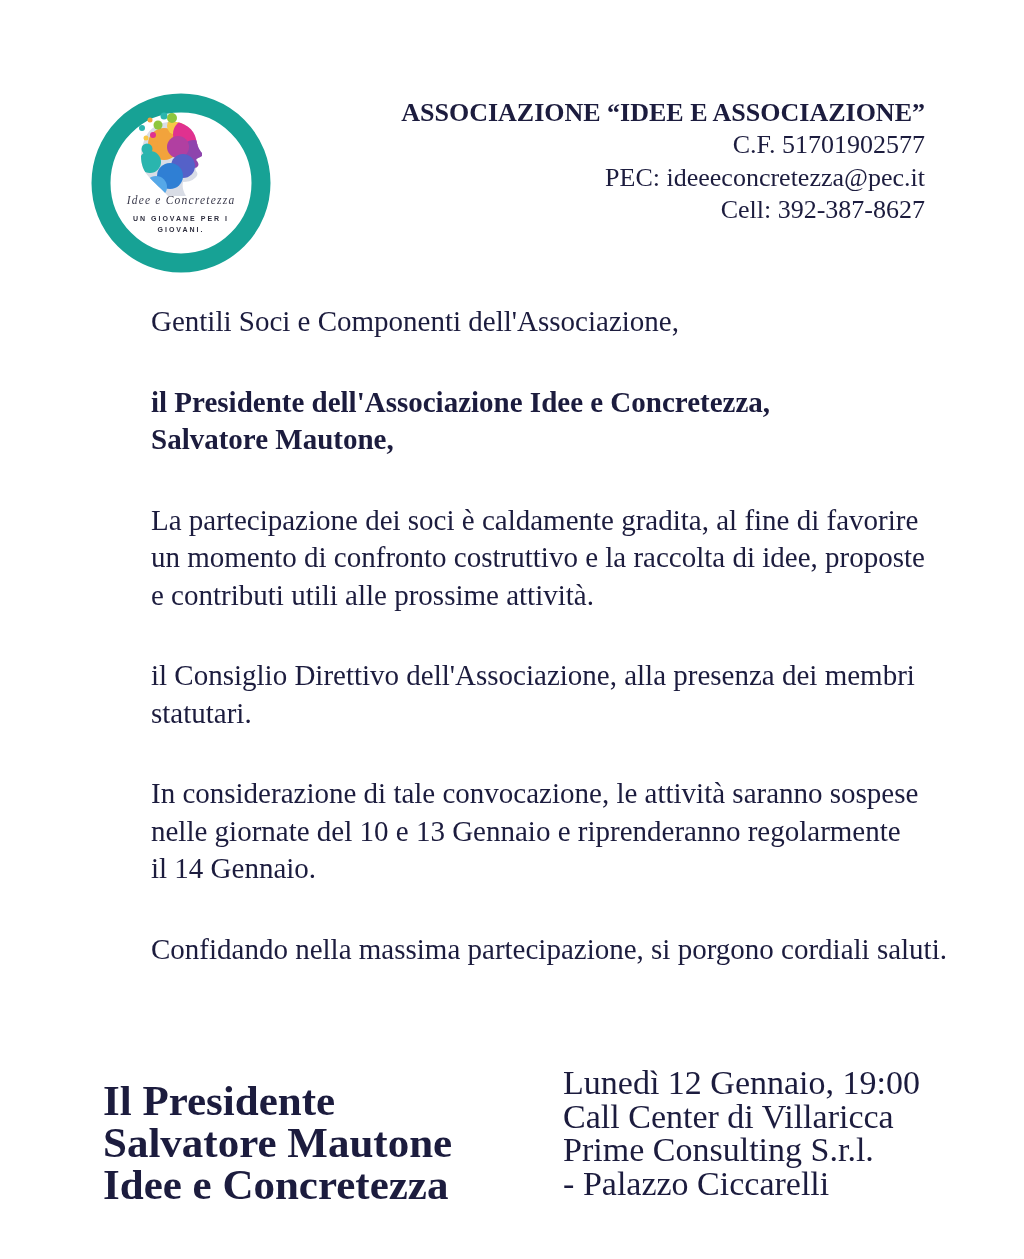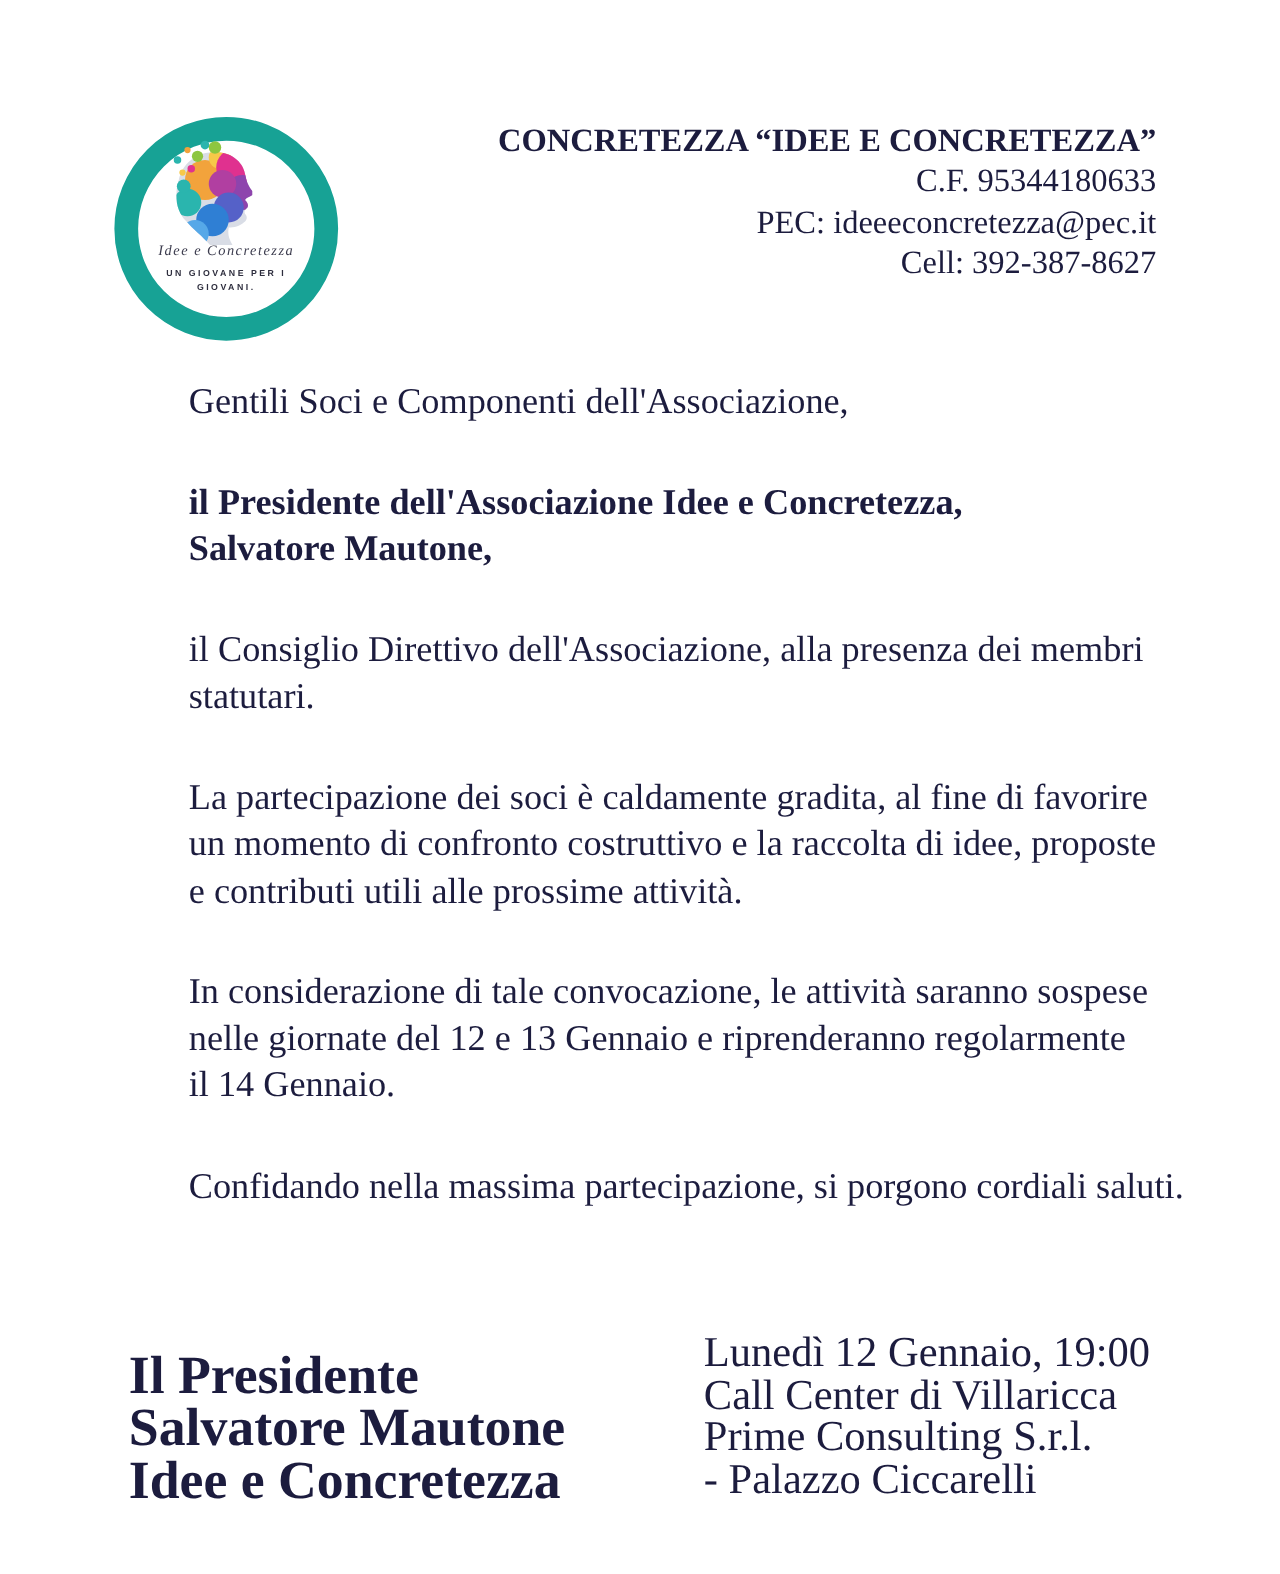--- a/index.html
+++ b/index.html
@@ -71,37 +71,37 @@
         <circle cx="57" cy="57" r="5.5" fill="#2ab5ae"></circle>
         <circle cx="65" cy="52" r="3" fill="#f2a33c"></circle>
       </g>
       <text class="logo-script" x="91" y="112" text-anchor="middle">Idee e Concretezza</text>
       <text class="logo-tagline" x="91" y="129" text-anchor="middle">UN GIOVANE PER I</text>
       <text class="logo-tagline" x="91" y="140" text-anchor="middle">GIOVANI.</text>
     </svg>
   </div>
 
   <div class="header-text">
-    <div class="header-title">CONCRETEZZA “IDEE E CONCRETEZZA”</div>
-    <div class="header-line">C.F. 95344180633</div>
+    <div class="header-title">ASSOCIAZIONE “IDEE E ASSOCIAZIONE”</div>
+    <div class="header-line">C.F. 51701902577</div>
     <div class="header-line">PEC: ideeeconcretezza@pec.it</div>
     <div class="header-line">Cell: 392-387-8627</div>
   </div>
 
   <div class="body-text">
     <p>Gentili Soci e Componenti dell'Associazione,</p>
     <p class="announcer lines">il Presidente dell'Associazione Idee e Concretezza,
 Salvatore Mautone,</p>
-    <p class="lines">il Consiglio Direttivo dell'Associazione, alla presenza dei membri
-statutari.</p>
     <p class="lines">La partecipazione dei soci è caldamente gradita, al fine di favorire
 un momento di confronto costruttivo e la raccolta di idee, proposte
 e contributi utili alle prossime attività.</p>
+    <p class="lines">il Consiglio Direttivo dell'Associazione, alla presenza dei membri
+statutari.</p>
     <p class="lines">In considerazione di tale convocazione, le attività saranno sospese
-nelle giornate del 12 e 13 Gennaio e riprenderanno regolarmente
+nelle giornate del 10 e 13 Gennaio e riprenderanno regolarmente
 il 14 Gennaio.</p>
     <p>Confidando nella massima partecipazione, si porgono cordiali saluti.</p>
   </div>
 
   <div class="signature lines">Il Presidente
 Salvatore Mautone
 Idee e Concretezza</div>
   <div class="event lines">Lunedì 12 Gennaio, 19:00
 Call Center di Villaricca
 Prime Consulting S.r.l.

